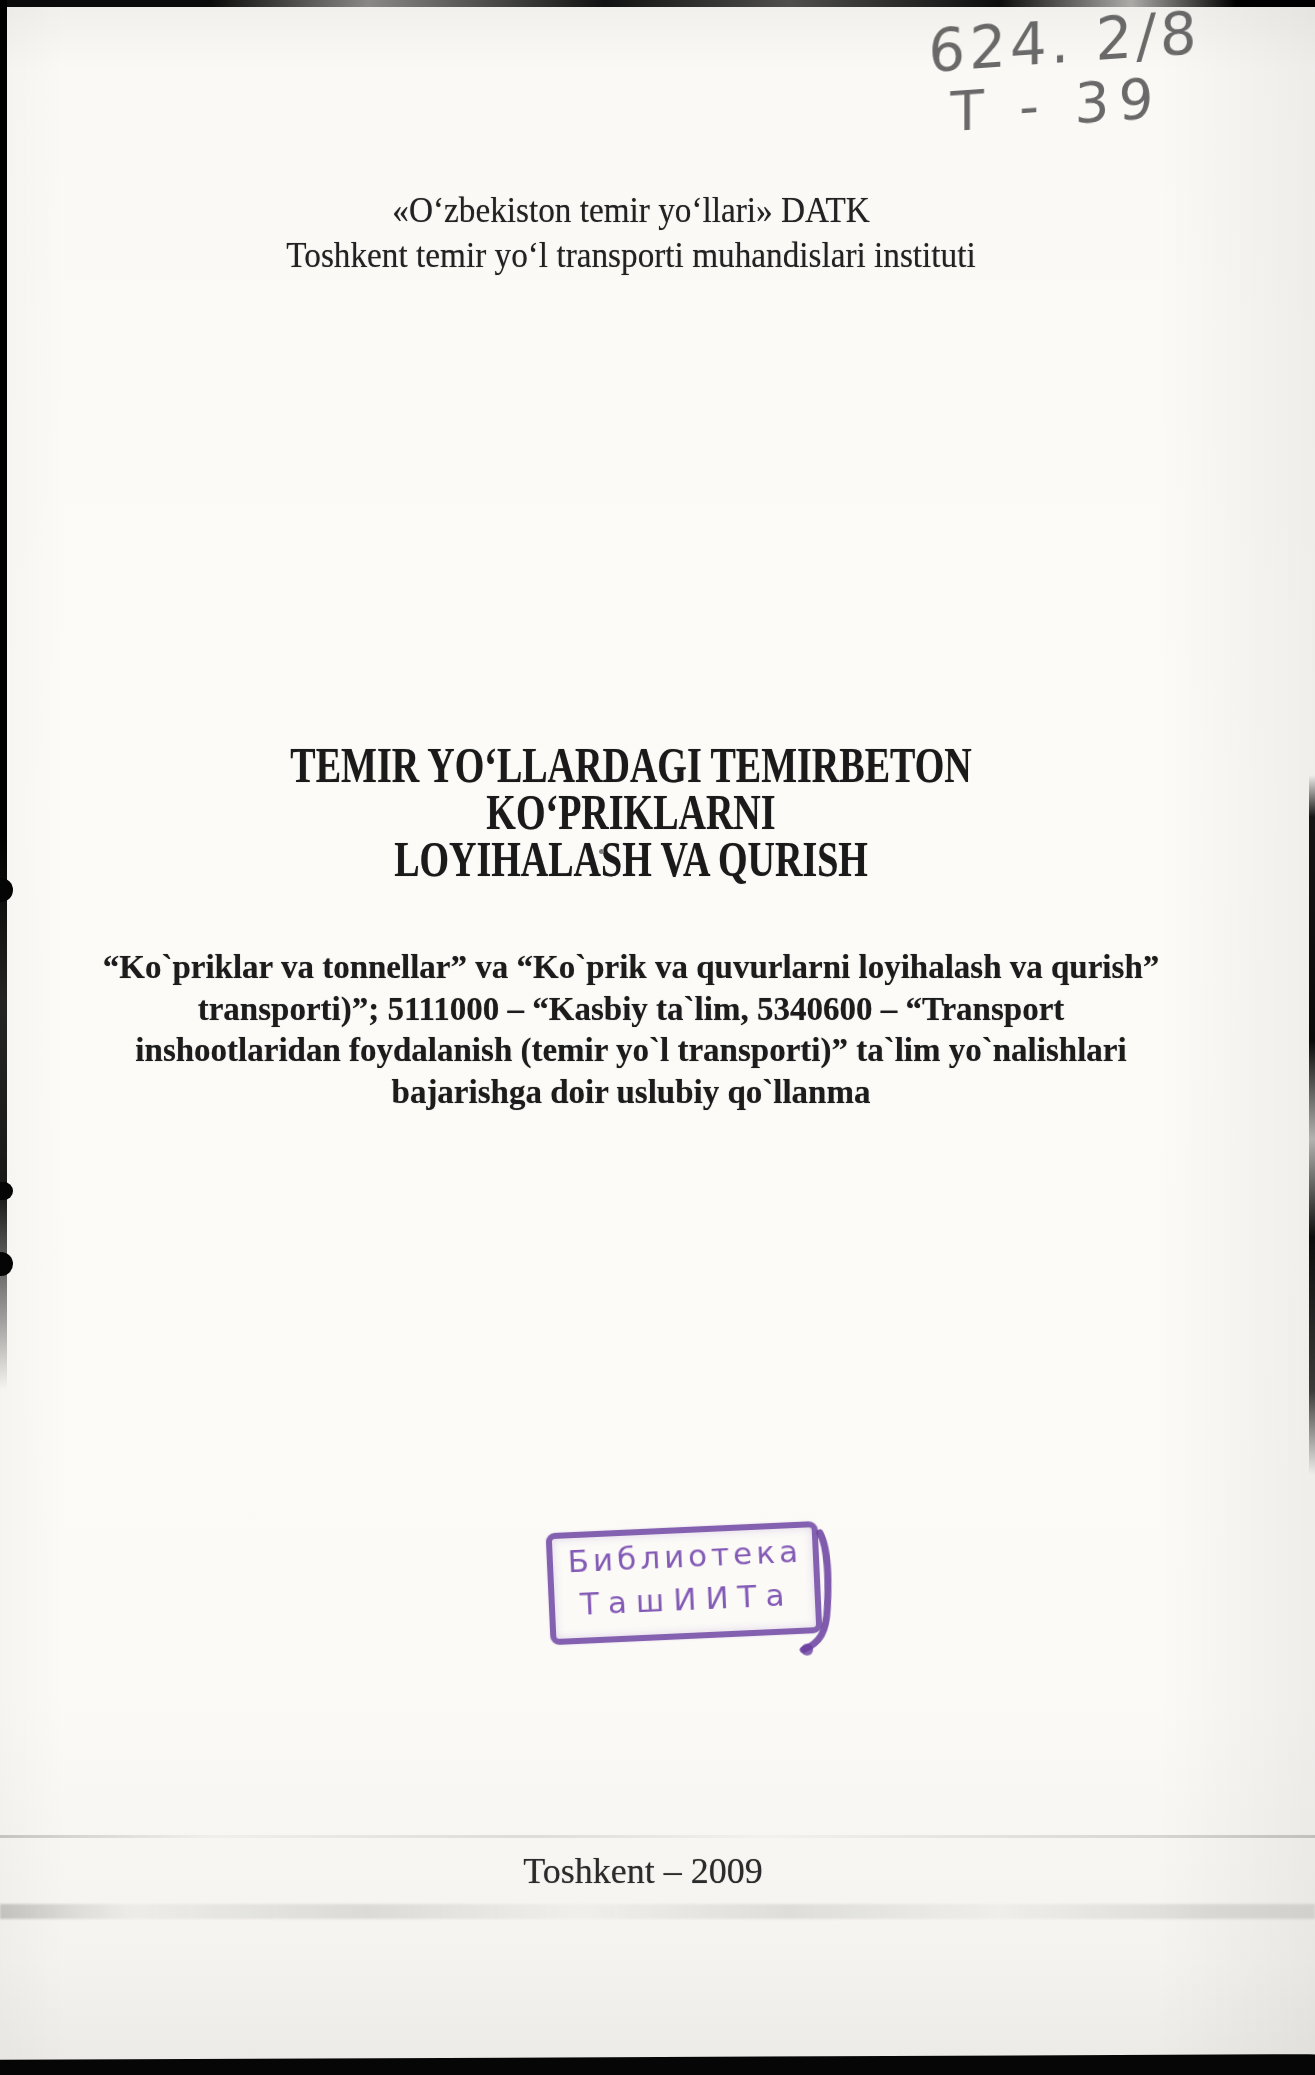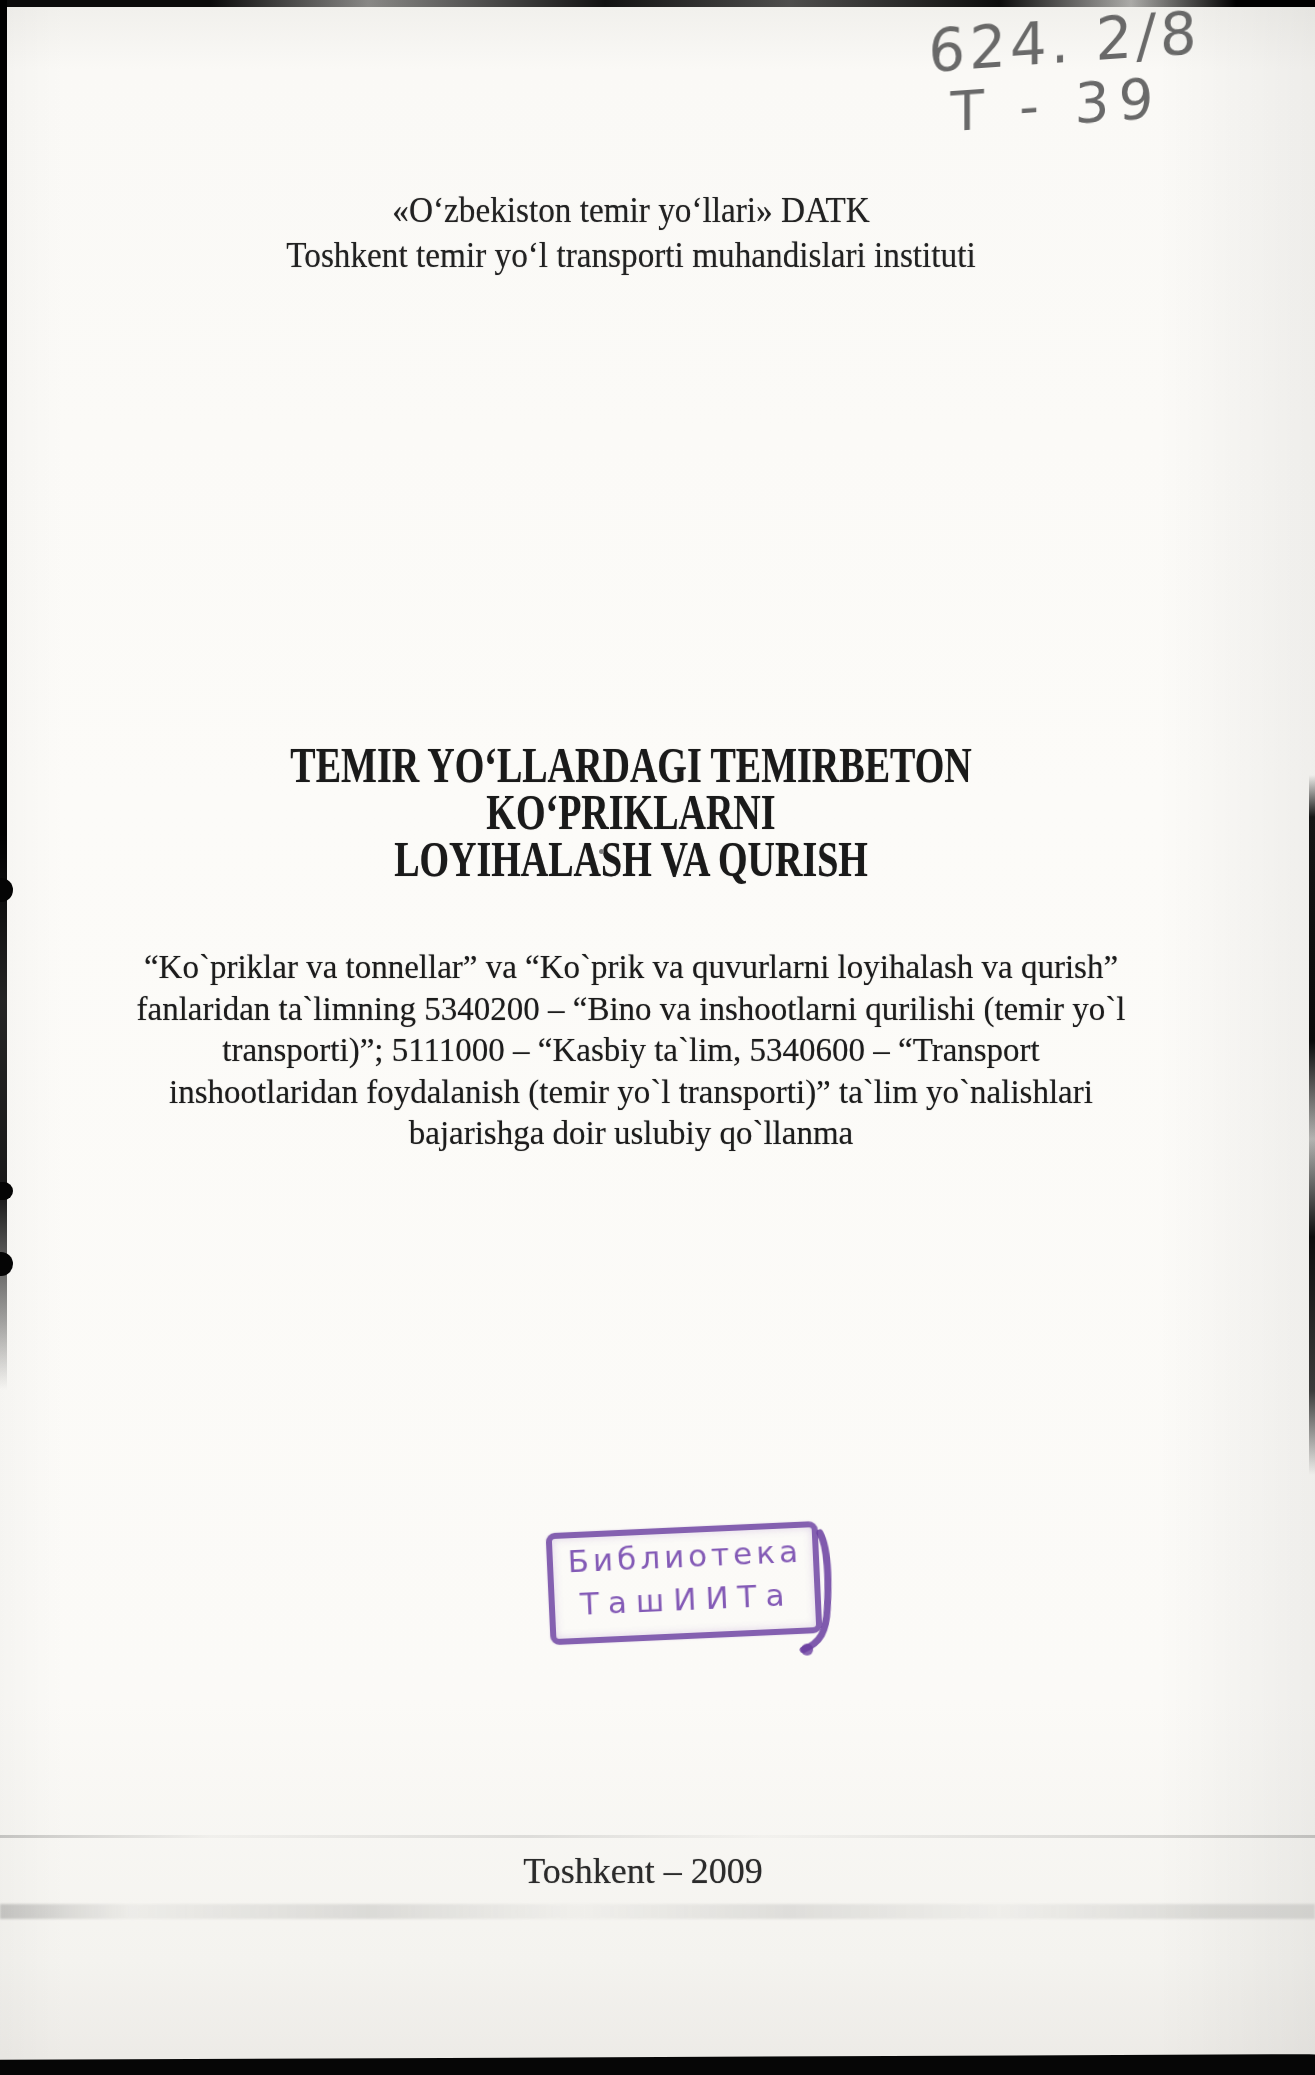--- a/index.html
+++ b/index.html
@@ -34,21 +34,21 @@
     position:absolute;left:928px;top:8px;width:340px;
     font-family:"DejaVu Sans", sans-serif;color:#565656;
     transform:rotate(-4deg) skewX(-4deg);opacity:.88;filter:blur(.3px);
   }
   .hw-1{font-size:58px;letter-spacing:4px;line-height:64px;}
   .hw-2{font-size:55px;letter-spacing:9px;line-height:60px;padding-left:22px;}
   .institution{top:188px;font-size:35px;line-height:45px;color:#222;transform:scaleX(.95);}
   .book-title{top:742px;font-size:50px;font-weight:bold;line-height:47px;color:#1a1a1a;
     transform:scaleX(.76);letter-spacing:0;}
   .title-dot{position:absolute;left:599px;top:849px;width:5px;height:5px;border-radius:50%;background:#7b7b7b;}
-  .annotation{top:947px;font-size:33px;line-height:41.5px;color:#1c1c1c;}
+  .annotation{top:947px;font-size:33px;line-height:41.5px;color:#1c1c1c;font-weight:bold;}
   .imprint{top:1850px;left:12px;font-size:36px;color:#2b2b2b;}
   
   .stamp{position:absolute;left:548px;top:1527px;width:276px;height:112px;
     transform:rotate(-2.6deg);filter:blur(.4px);}
   .stamp-box{position:absolute;left:0;top:0;right:4px;bottom:0;
     border:6px solid rgba(106,62,160,.82);border-radius:9px;
     box-shadow:inset 0 0 8px rgba(112,66,168,.22), 0 0 2px rgba(112,66,168,.25);}
   .stamp-line{position:absolute;width:100%;text-align:center;
     font-family:"DejaVu Sans", sans-serif;color:rgba(124,81,178,.95);}
   .stamp-l1{top:11px;font-size:31px;letter-spacing:4px;}
@@ -81,21 +81,20 @@
   </div>
 
   <div class="center-col book-title scan-text">
     <div>TEMIR YO‘LLARDAGI TEMIRBETON KO‘PRIKLARNI</div>
     <div>LOYIHALASH VA QURISH</div>
   </div>
   <div class="title-dot"></div>
 
   <div class="center-col annotation scan-text">
     <div>“Ko`priklar va tonnellar” va “Ko`prik va quvurlarni loyihalash va qurish”</div>
-    <div>fanlaridan ta`limning 5340200 – “Bino va inshootlarni qurilishi (temir yo`l</div>
     <div>transporti)”; 5111000 – “Kasbiy ta`lim, 5340600 – “Transport</div>
     <div>inshootlaridan foydalanish (temir yo`l transporti)” ta`lim yo`nalishlari</div>
     <div>bajarishga doir uslubiy qo`llanma</div>
   </div>
 
   <div class="stamp">
     <div class="stamp-box"></div>
     <div class="stamp-line stamp-l1">Библиотека</div>
     <div class="stamp-line stamp-l2">ТашИИТа</div>
     <svg class="stamp-hook" width="42" height="132" viewBox="0 0 42 132">

